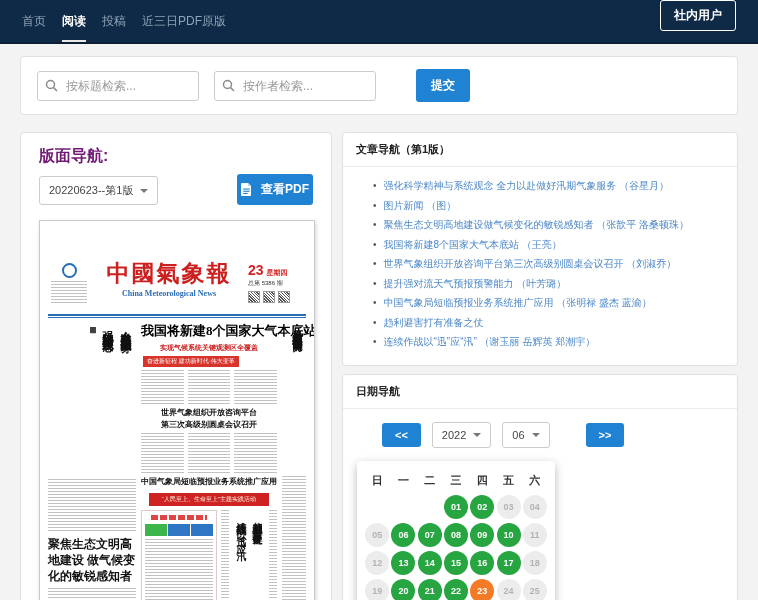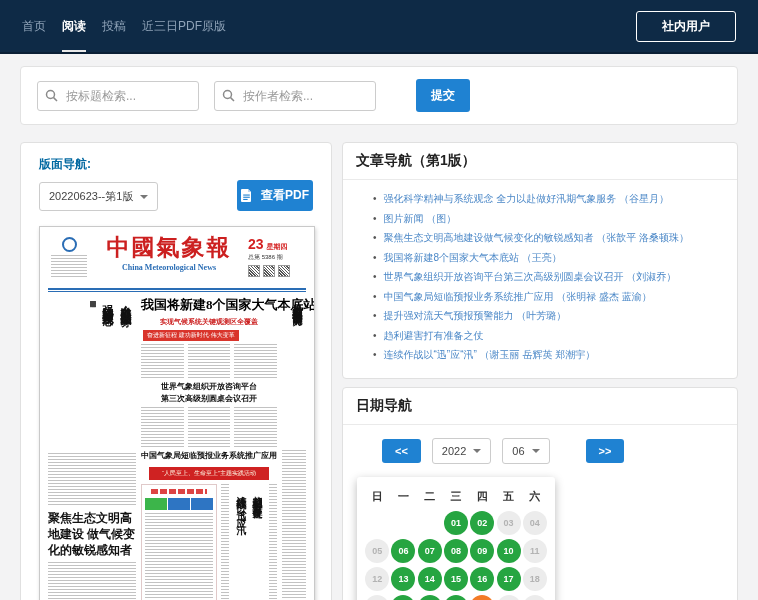--- a/index.html
+++ b/index.html
@@ -1,69 +1,69 @@
 <!DOCTYPE html>
 <html><head>
 <meta charset="utf-8">
 <style>
   * { margin:0; padding:0; box-sizing:border-box; }
   html,body { width:758px; height:600px; }
   body { font-family:"Liberation Sans","DejaVu Sans",sans-serif; background:#f3f3f4; overflow:hidden; }
   .page { width:758px; height:600px; overflow:hidden; position:relative; }
 
   
-  .navbar { height:54px; background:#0e2a46; display:flex; align-items:center; padding:0 22px; border-bottom:2px solid #0a1f35; }
+  .navbar { height:44px; background:#0e2a46; display:flex; align-items:flex-start; padding:0 22px; border-bottom:2px solid #0a1f35; }
   .nav-links { display:flex; align-items:center; gap:16px; height:100%; }
   .nav-link { font-size:12px; color:#8fa3b8; text-decoration:none; height:100%; display:flex; align-items:center; cursor:pointer; border-bottom:2px solid transparent; padding-top:2px; }
   .nav-link.active { color:#fff; font-weight:bold; border-bottom-color:#e8e8e8; }
-  .user-btn { margin-left:auto; background:transparent; border:1px solid #fff; border-radius:3px; color:#fff; font-size:12px; font-weight:bold; padding:6px 25px; cursor:pointer; font-family:inherit; }
+  .user-btn { margin-left:auto; background:transparent; border:1px solid #fff; border-radius:3px; color:#fff; font-size:12px; font-weight:bold; padding:6px 13px; cursor:pointer; font-family:inherit; }
 
   .content { padding:12px 20px 0; }
 
   
   .search-card { background:#fff; border:1px solid #e2e2e2; border-radius:4px; padding:12px 16px; display:flex; align-items:center; gap:15px; margin-bottom:17px; }
   .input-group { position:relative; }
   .input-group svg { position:absolute; left:8px; top:8px; }
   .search-input { width:162px; height:30px; border:1px solid #ccc; border-radius:3px; padding:0 8px 0 28px; font-size:12px; color:#444; font-family:inherit; outline:none; }
   .search-input::placeholder { color:#9a9a9a; }
   .btn { background:#1f82d2; color:#fff; border:none; border-radius:3px; font-size:12px; font-weight:bold; cursor:pointer; font-family:inherit;margin-left:25px; }
   .submit-btn { padding:8px 15px; }
 
   
   .main { display:flex; gap:10px; align-items:flex-start; }
   .card { background:#fff; border:1px solid #e0e0e0; border-radius:4px; }
   .left-card { width:312px; flex:none; padding:13px 18px; }
-  .ln-label { font-size:12px; font-weight:bold; color:#0369a1; margin-bottom:7px; }
+  .ln-label { font-size:16px; font-weight:bold; color:#701a75; margin-bottom:7px; }
   .ln-row { display:flex; justify-content:space-between; align-items:flex-end; margin-bottom:15px; }
   .select { display:inline-flex; align-items:center; gap:7px; border:1px solid #ccc; border-radius:3px; background:#fff; padding:6px 9px; font-size:11px; color:#444; cursor:pointer; }
   .caret { width:0; height:0; border-left:4px solid transparent; border-right:4px solid transparent; border-top:4px solid #777; }
   .pdf-btn { display:inline-flex; align-items:center; gap:9px; padding:7px 4px; }
 
   .right-col { flex:1; display:flex; flex-direction:column; gap:8px; min-width:0; }
-  .card-header { padding:9px 13px; font-size:14px; font-weight:bold; color:#222; border-bottom:1px solid #eaeaea; }
+  .card-header { padding:9px 13px; font-size:11px; font-weight:bold; color:#222; border-bottom:1px solid #eaeaea; }
   .article-list { list-style:none; margin:9px 0 13px; padding:0 14px 0 30px; }
   .article-list li { font-size:10px; line-height:1.95; }
   .article-list li::before { content:"•"; color:#555; margin-right:7px; font-size:10px; }
   .article-list a { color:#4a87c7; text-decoration:none; cursor:pointer; }
 
   .date-controls { display:flex; align-items:center; gap:11px; padding:13px 14px 0; }
   .pg-btn { padding:6px 13px; font-size:11px; }
   .calendar { margin:13px 0 16px 14px; width:198px; background:#fff; border-radius:3px; box-shadow:0 3px 10px rgba(0,0,0,.28); padding:12px 7px 14px; }
   .weekdays { display:grid; grid-template-columns:repeat(7,1fr); text-align:center; font-size:11px; font-weight:bold; color:#333; margin-bottom:7px; }
   .days { display:grid; grid-template-columns:repeat(7,1fr); row-gap:4px; justify-items:center; }
   .day { width:24px; height:24px; border-radius:50%; display:flex; align-items:center; justify-content:center; font-size:9px; font-weight:bold; cursor:pointer; }
   .day.available { background:#26a541; color:#fff; }
   .day.none { background:#ececec; color:#b3b3b3; cursor:default; }
   .day.selected { background:#f37b27; color:#fff; }
   .day.blank { visibility:hidden; }
 
   
   .newspaper { width:276px; height:400px; margin:0 auto; background:#fff; border:1px solid #c9c9c9; box-shadow:1px 2px 4px rgba(0,0,0,.18); padding:7px 8px 5px; overflow:hidden; cursor:pointer; }
   .ft { background:repeating-linear-gradient(to bottom,#c2c2c2 0 1px,transparent 1px 3px); }
-  .np-masthead { display:flex; gap:4px; height:52px; }
+  .np-masthead { display:flex; gap:4px; height:52px;margin-top:32px; }
   .np-logo { width:42px; padding-top:3px; }
   .logo-circle { width:15px; height:15px; border:2px solid #2a6db5; border-radius:50%; margin:0 auto 3px; }
   .logo-lines { height:24px; margin:0 3px; }
   .np-title-wrap { flex:1; text-align:center; padding-top:1px; }
   .np-title { font-family:"Liberation Serif","DejaVu Serif",serif; font-weight:bold; color:#cc2020; font-size:23px; line-height:1.15; letter-spacing:2px; }
   .np-title-en { color:#2a6db5; font-weight:bold; font-size:8px; font-family:"Liberation Serif",serif; margin-top:2px; }
   .np-datebox { width:58px; font-size:6px; color:#555; padding-top:2px; }
   .np-dayrow { display:flex; align-items:baseline; gap:3px; }
   .np-daynum { color:#d42222; font-size:14px; font-weight:bold; }
   .np-weekday { color:#d42222; font-size:7px; font-weight:bold; }
@@ -256,22 +256,22 @@
 
         <div class="card">
           <div class="card-header">文章导航（第1版）</div>
           <ul class="article-list">
 
           <li class="article-item"><a>强化科学精神与系统观念 全力以赴做好汛期气象服务 （谷星月）</a></li>
               <li class="article-item"><a>图片新闻 （图）</a></li>
               <li class="article-item"><a>聚焦生态文明高地建设做气候变化的敏锐感知者 （张歆平 洛桑顿珠）</a></li>
               <li class="article-item"><a>我国将新建8个国家大气本底站 （王亮）</a></li>
               <li class="article-item"><a>世界气象组织开放咨询平台第三次高级别圆桌会议召开 （刘淑乔）</a></li>
+              <li class="article-item"><a>提升强对流天气预报预警能力 （叶芳璐）</a></li>
               <li class="article-item"><a>中国气象局短临预报业务系统推广应用 （张明禄 盛杰 蓝渝）</a></li>
-              <li class="article-item"><a>提升强对流天气预报预警能力 （叶芳璐）</a></li>
               <li class="article-item"><a>趋利避害打有准备之仗</a></li>
               <li class="article-item"><a>连续作战以“迅”应“汛” （谢玉丽 岳辉英 郑潮宇）</a></li>
             </ul>
         </div>
 
         <div class="card">
           <div class="card-header">日期导航</div>
           <div class="date-controls">
             <button class="btn pg-btn">&lt;&lt;</button>
             <div class="select">

